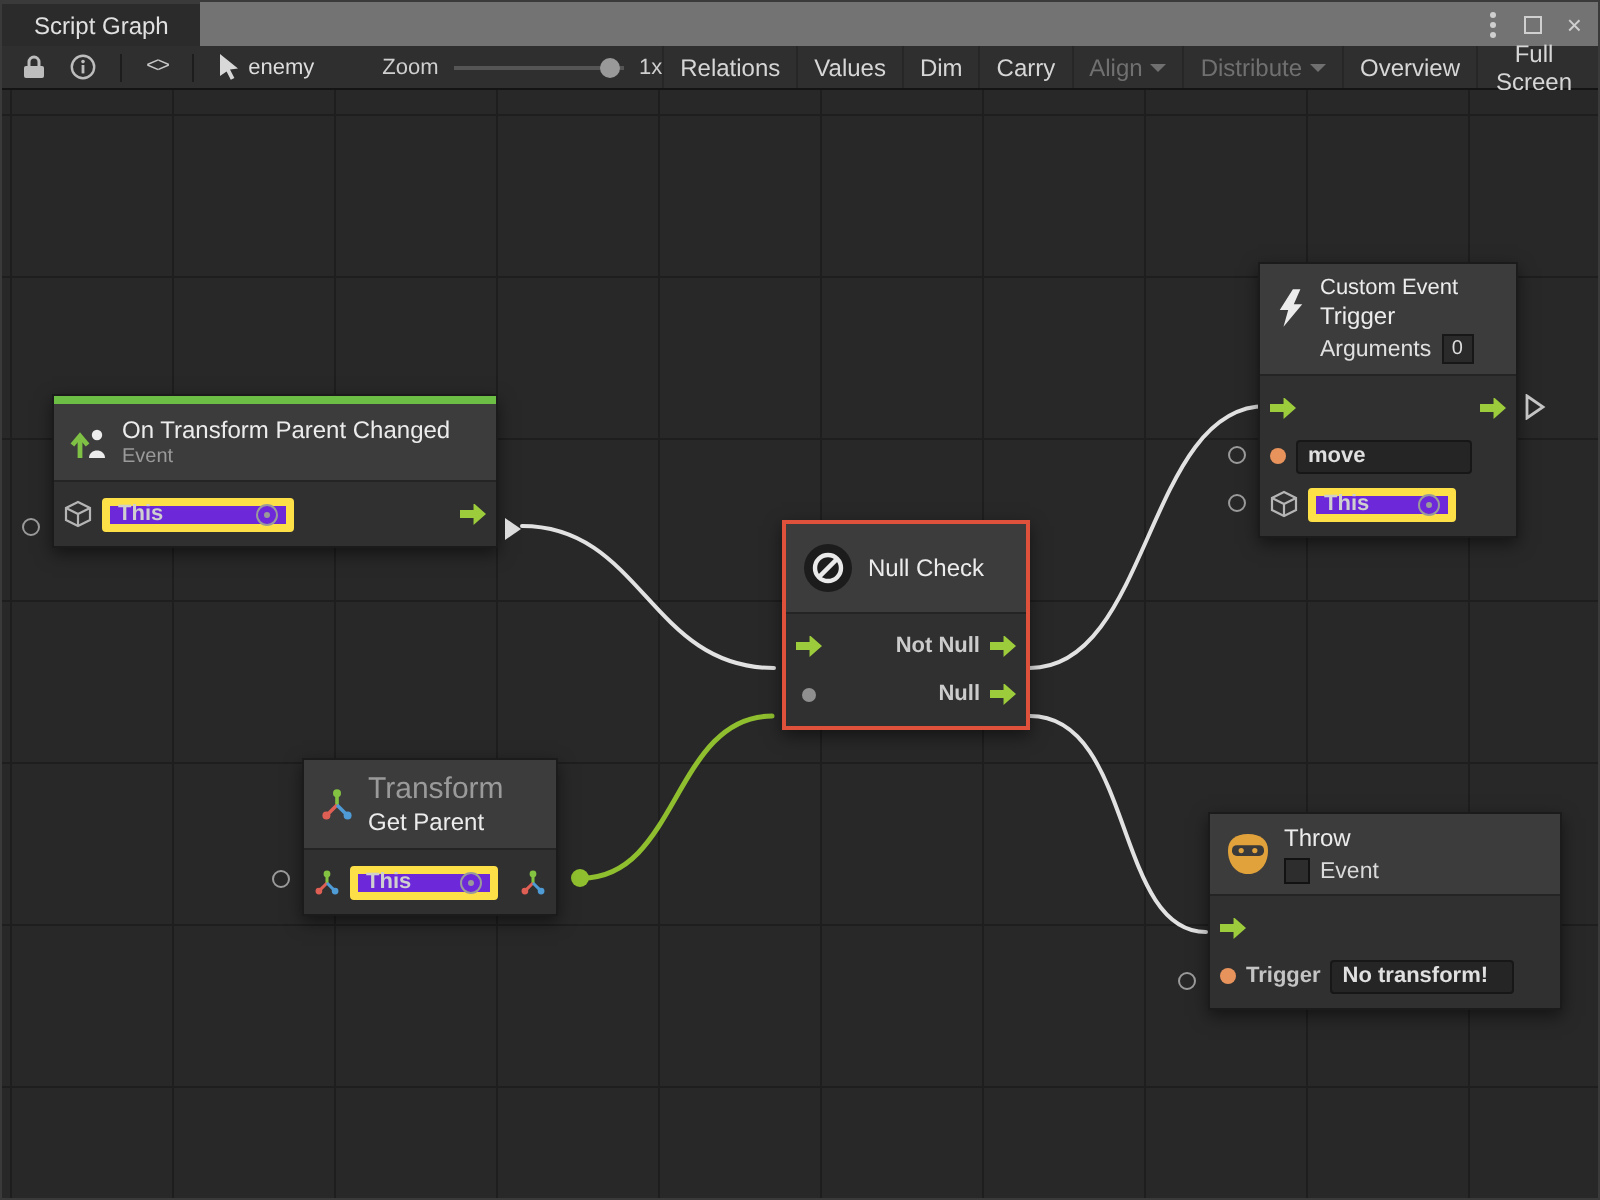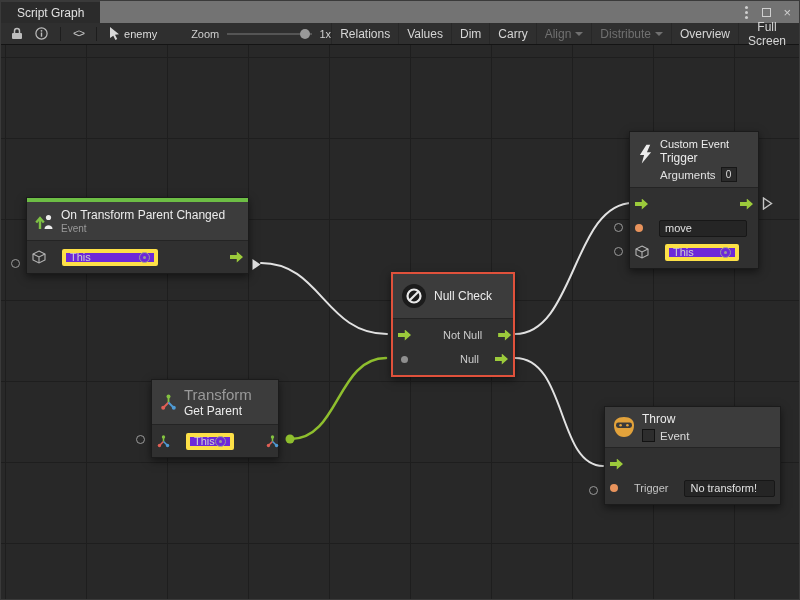--- a/index.html
+++ b/index.html
@@ -48,21 +48,21 @@
   
   .node { position:absolute; z-index:2; background:#303030; border:1px solid #1b1b1b;
           box-shadow:0 3px 8px rgba(0,0,0,.5); color:#e4e4e4; }
   .accent { height:4px; background:#6DBE45; }
   .nh { background:#3c3c3c; display:flex; align-items:center; gap:7px; padding:6px 8px;
         border-bottom:1px solid #242424; }
   .nh-title { font-size:12px; color:#ececec; white-space:nowrap; }
   .nh-sub { font-size:10px; color:#9a9a9a; margin-top:1px; }
   .nh-cat { font-size:15px; color:#9a9a9a; margin-bottom:1px; }
   .nb { padding:4px 0; }
-  .nrow { display:flex; align-items:center; height:24px; padding:0 5px; gap:16px; }
+  .nrow { display:flex; align-items:center; height:24px; padding:0 5px; gap:5px;font-weight:bold; }
   .flex1 { flex:1; }
   .rowlabel { font-size:11px; color:#cccccc; white-space:nowrap; }
 
   .flow-arrow { width:13px; height:11px; background:#9CCB3B; flex:0 0 auto;
     clip-path:polygon(0 32%, 52% 32%, 52% 0, 100% 50%, 52% 100%, 52% 68%, 0 68%); }
   .gdot { width:7px; height:7px; border-radius:50%; background:#8f8f8f; flex:0 0 auto; margin-left:3px;}
   .odot { width:8px; height:8px; border-radius:50%; background:#E8935C; flex:0 0 auto; }
   .port-circle { position:absolute; width:9px; height:9px; border:1.5px solid #9a9a9a;
                  border-radius:50%; background:transparent; }
   .tri-out { position:absolute; line-height:0; }
@@ -255,21 +255,21 @@
                 <circle cx="8.5" cy="2.6" r="2.2" fill="#84c341"></circle>
                 <circle cx="3.2" cy="13.8" r="2.2" fill="#e05f55"></circle>
                 <circle cx="13.8" cy="13.8" r="2.2" fill="#4f9bd5"></circle>
               </svg>
           </span>
         </div>
       </div>
       <span class="port-circle" style="left:-16px; top:55px;"></span>
     </div>
 
-    <div class="node selected" style="left:390px; top:227px; width:124px;">
+    <div class="node selected" style="left:390px; top:215px; width:124px;">
       <div class="nh" style="padding:9px 8px;">
         <span class="nicon">
           <svg width="26" height="26" viewBox="0 0 26 26">
               <circle cx="13" cy="13" r="12" fill="#1c1c1c"></circle>
               <circle cx="13" cy="13" r="6.5" stroke="#e9e9e9" stroke-width="2.2" fill="none"></circle>
               <line x1="8.2" y1="17.8" x2="17.8" y2="8.2" stroke="#e9e9e9" stroke-width="2.2"></line>
             </svg>
         </span>
         <div class="nh-title">Null Check</div>
       </div>

